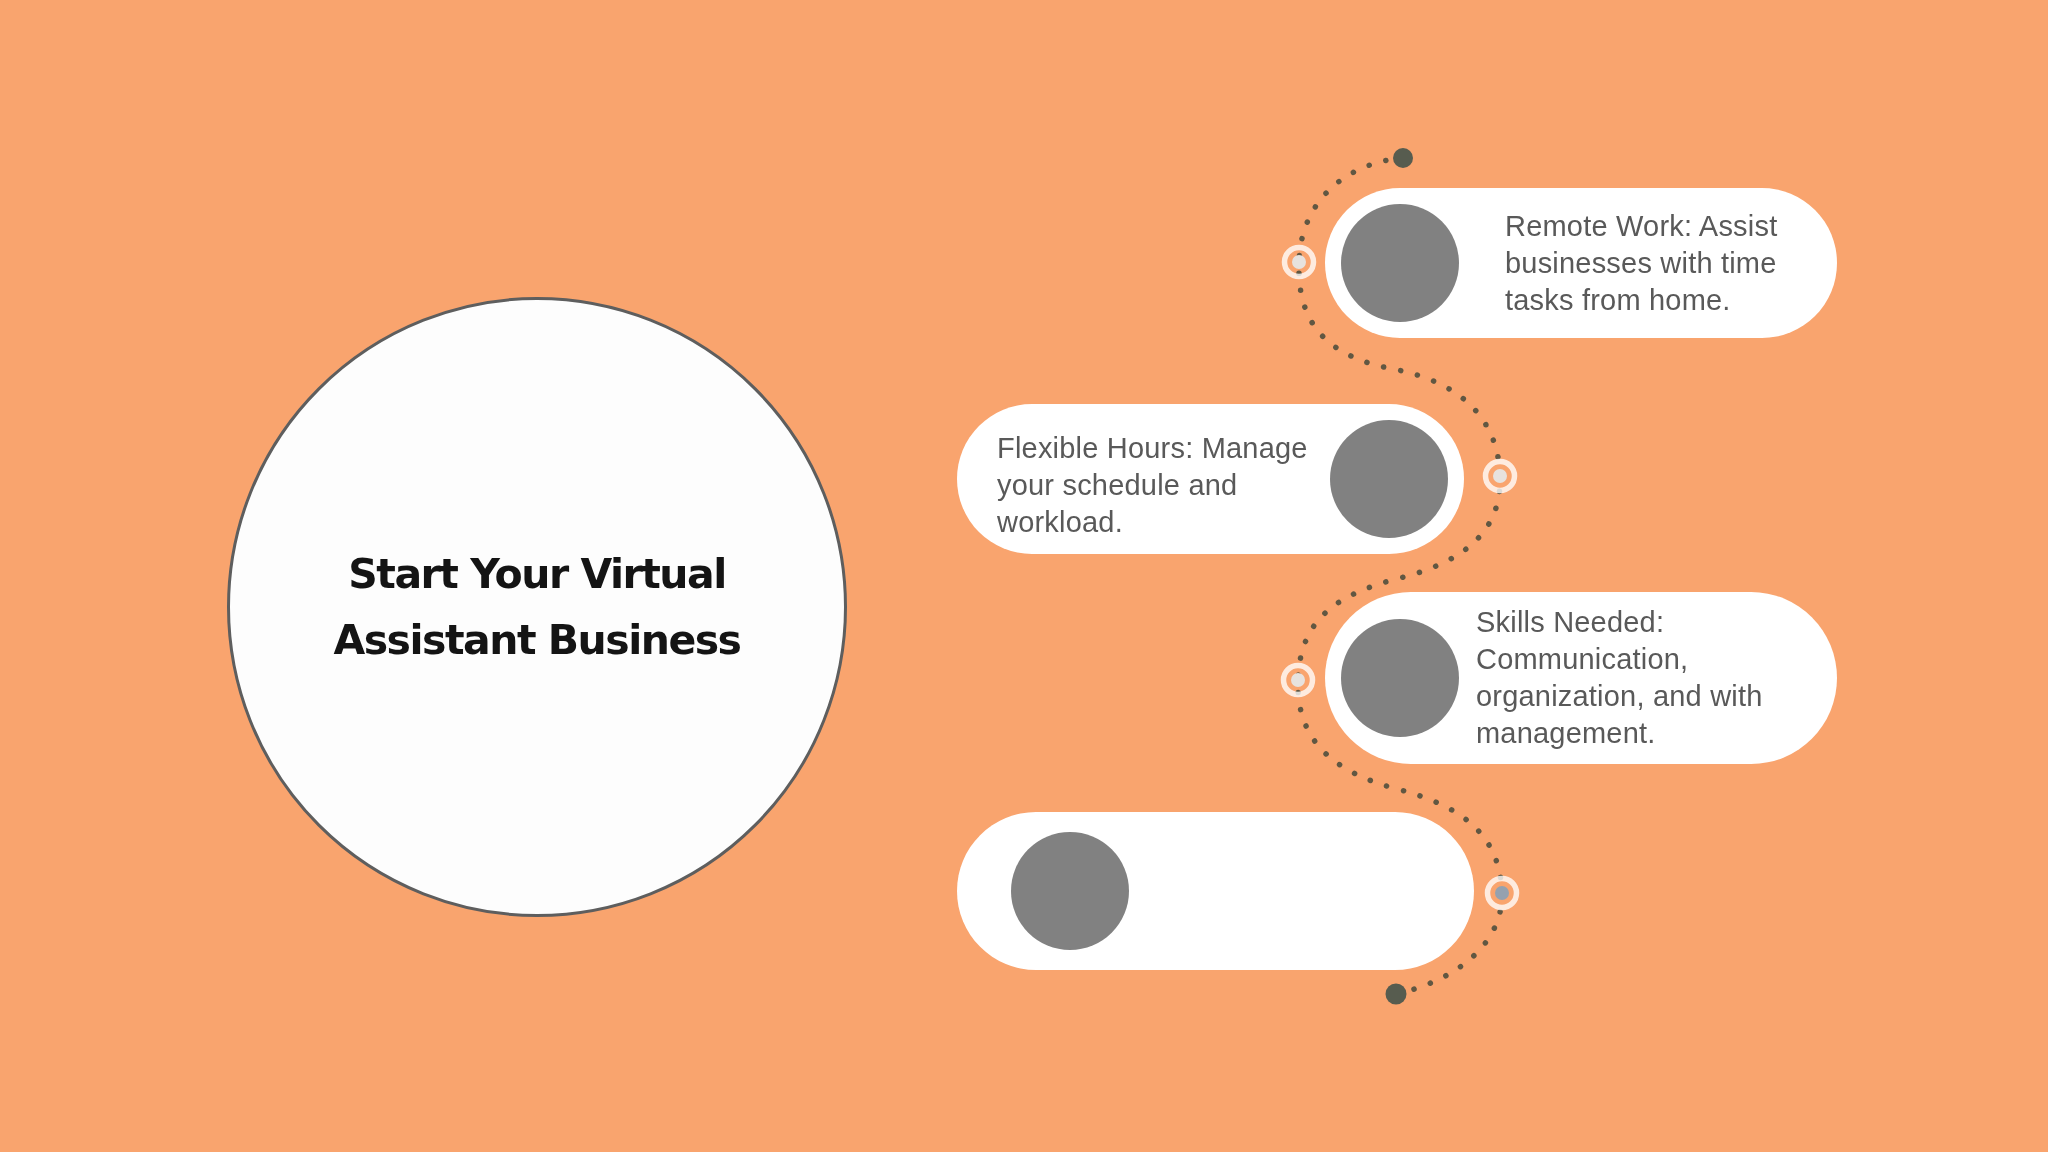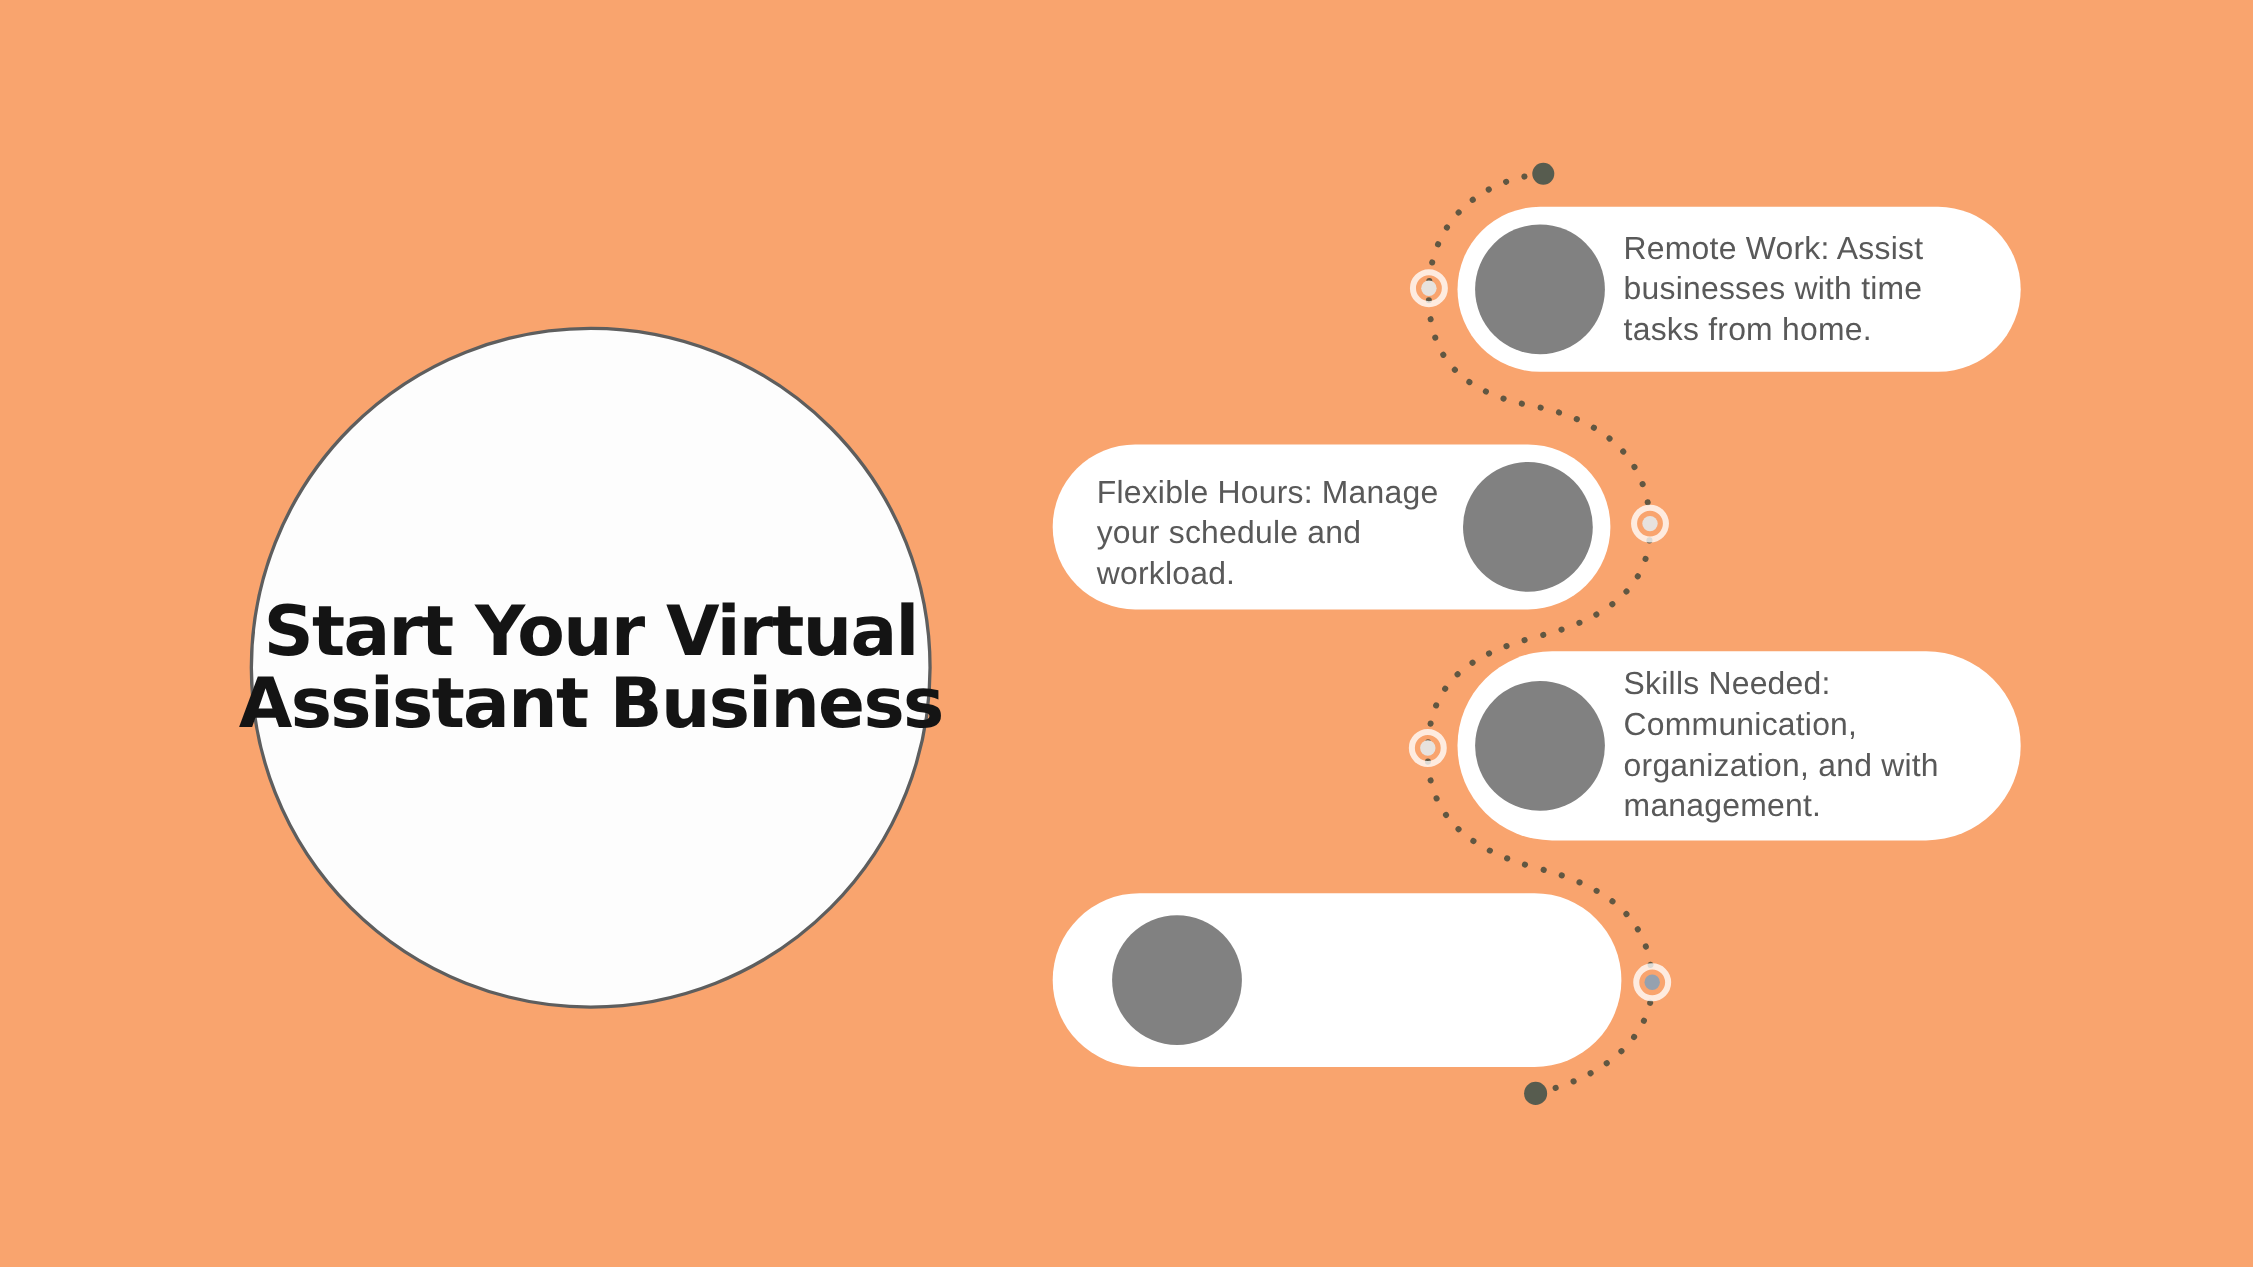--- a/index.html
+++ b/index.html
@@ -15,21 +15,21 @@
     position:absolute;left:227px;top:297px;
     width:620px;height:620px;border-radius:50%;
     background:var(--big-circle-bg,#FDFDFD);
     border:3px solid var(--big-circle-border,#5E5E5E);
     display:flex;align-items:center;justify-content:center;
     box-sizing:border-box;
   }
   .title-text{
     font-family:"DejaVu Sans",sans-serif;
     font-weight:700;
-    font-size:63px;
+    font-size:41px;
     line-height:66px;
     letter-spacing:-1.5px;
     color:var(--title-text,#141414);
     text-align:center;
   }
   .title-text span{display:block;white-space:nowrap;}
   
   .timeline-svg{position:absolute;left:0;top:0;}
   
   .card{
@@ -93,21 +93,21 @@
     </g>
   </svg>
 
   <div class="title-circle">
     <div class="title-text">
       <span>Start Your Virtual</span>
       <span>Assistant Business</span>
     </div>
   </div>
 
-  <div class="card circle-left" style="left:1325px;top:188px;width:512px;height:150px;">
+  <div class="card circle-left" style="left:1325px;top:188px;width:512px;height:150px;gap:29px;">
     <div class="step-circle"></div>
     <div class="step-text">
       <span>Remote Work: Assist</span>
       <span>businesses with time</span>
       <span>tasks from home.</span>
     </div>
   </div>
 
   <div class="card circle-right" style="left:957px;top:404px;width:507px;height:150px;">
     <div class="step-text">

